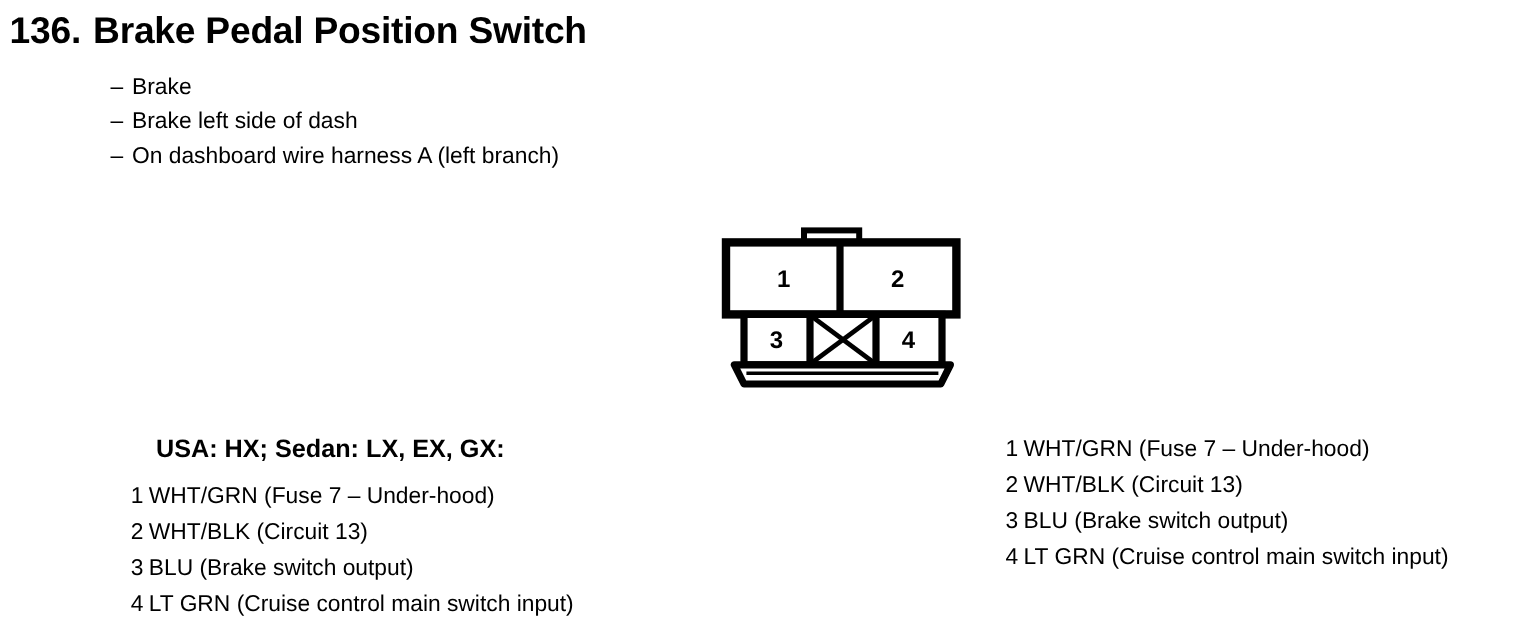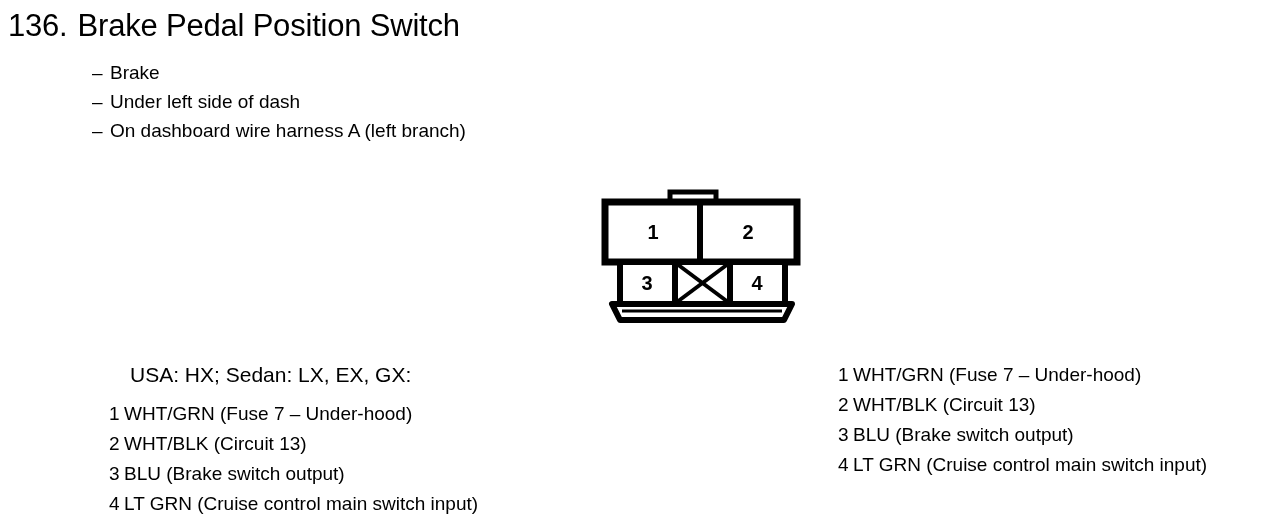--- a/index.html
+++ b/index.html
@@ -16,21 +16,21 @@
     color: #000000;
     -webkit-font-smoothing: none;
   }
 
   
   .page-title {
     position: absolute;
     left: 8px;
     top: 6px;
     font-size: 31px;
-    font-weight: normal;
+    font-weight: bold;
     letter-spacing: -0.2px;
     white-space: nowrap;
     line-height: 40px;
   }
   .title-num { margin-right: 10px; }
 
   .spec-list {
     position: absolute;
     left: 92px;
     top: 58px;
@@ -66,21 +66,21 @@
   
   .legend-col {
     position: absolute;
     top: 360px;
   }
   .legend-col.left  { left: 109px; }
   .legend-col.right { left: 838px; }
 
   .legend-head {
     font-size: 21px;
-    font-weight: normal;
+    font-weight: bold;
     line-height: 30px;
     white-space: nowrap;
     margin-bottom: 9px;
   }
   .legend-col.left  .legend-head { padding-left: 21px; }
   .legend-col.right .legend-head { padding-left: 26px; }
 
   .pin-row {
     display: flex;
     font-size: 19px;
@@ -100,21 +100,21 @@
   <span class="title-num">136.</span><span>Brake Pedal Position Switch</span>
 </div>
 
 <div class="spec-list">
   <div class="spec-line">
     <span class="spec-dash">–</span>
     <span>Brake</span>
   </div>
   <div class="spec-line">
     <span class="spec-dash">–</span>
-    <span>Under left side of dash</span>
+    <span>Brake left side of dash</span>
   </div>
   <div class="spec-line">
     <span class="spec-dash">–</span>
     <span>On dashboard wire harness A (left branch)</span>
   </div>
 </div>
 
 <div class="connector-wrap">
   <svg class="connector-svg" width="210" height="140" viewBox="0 0 210 140">
 

